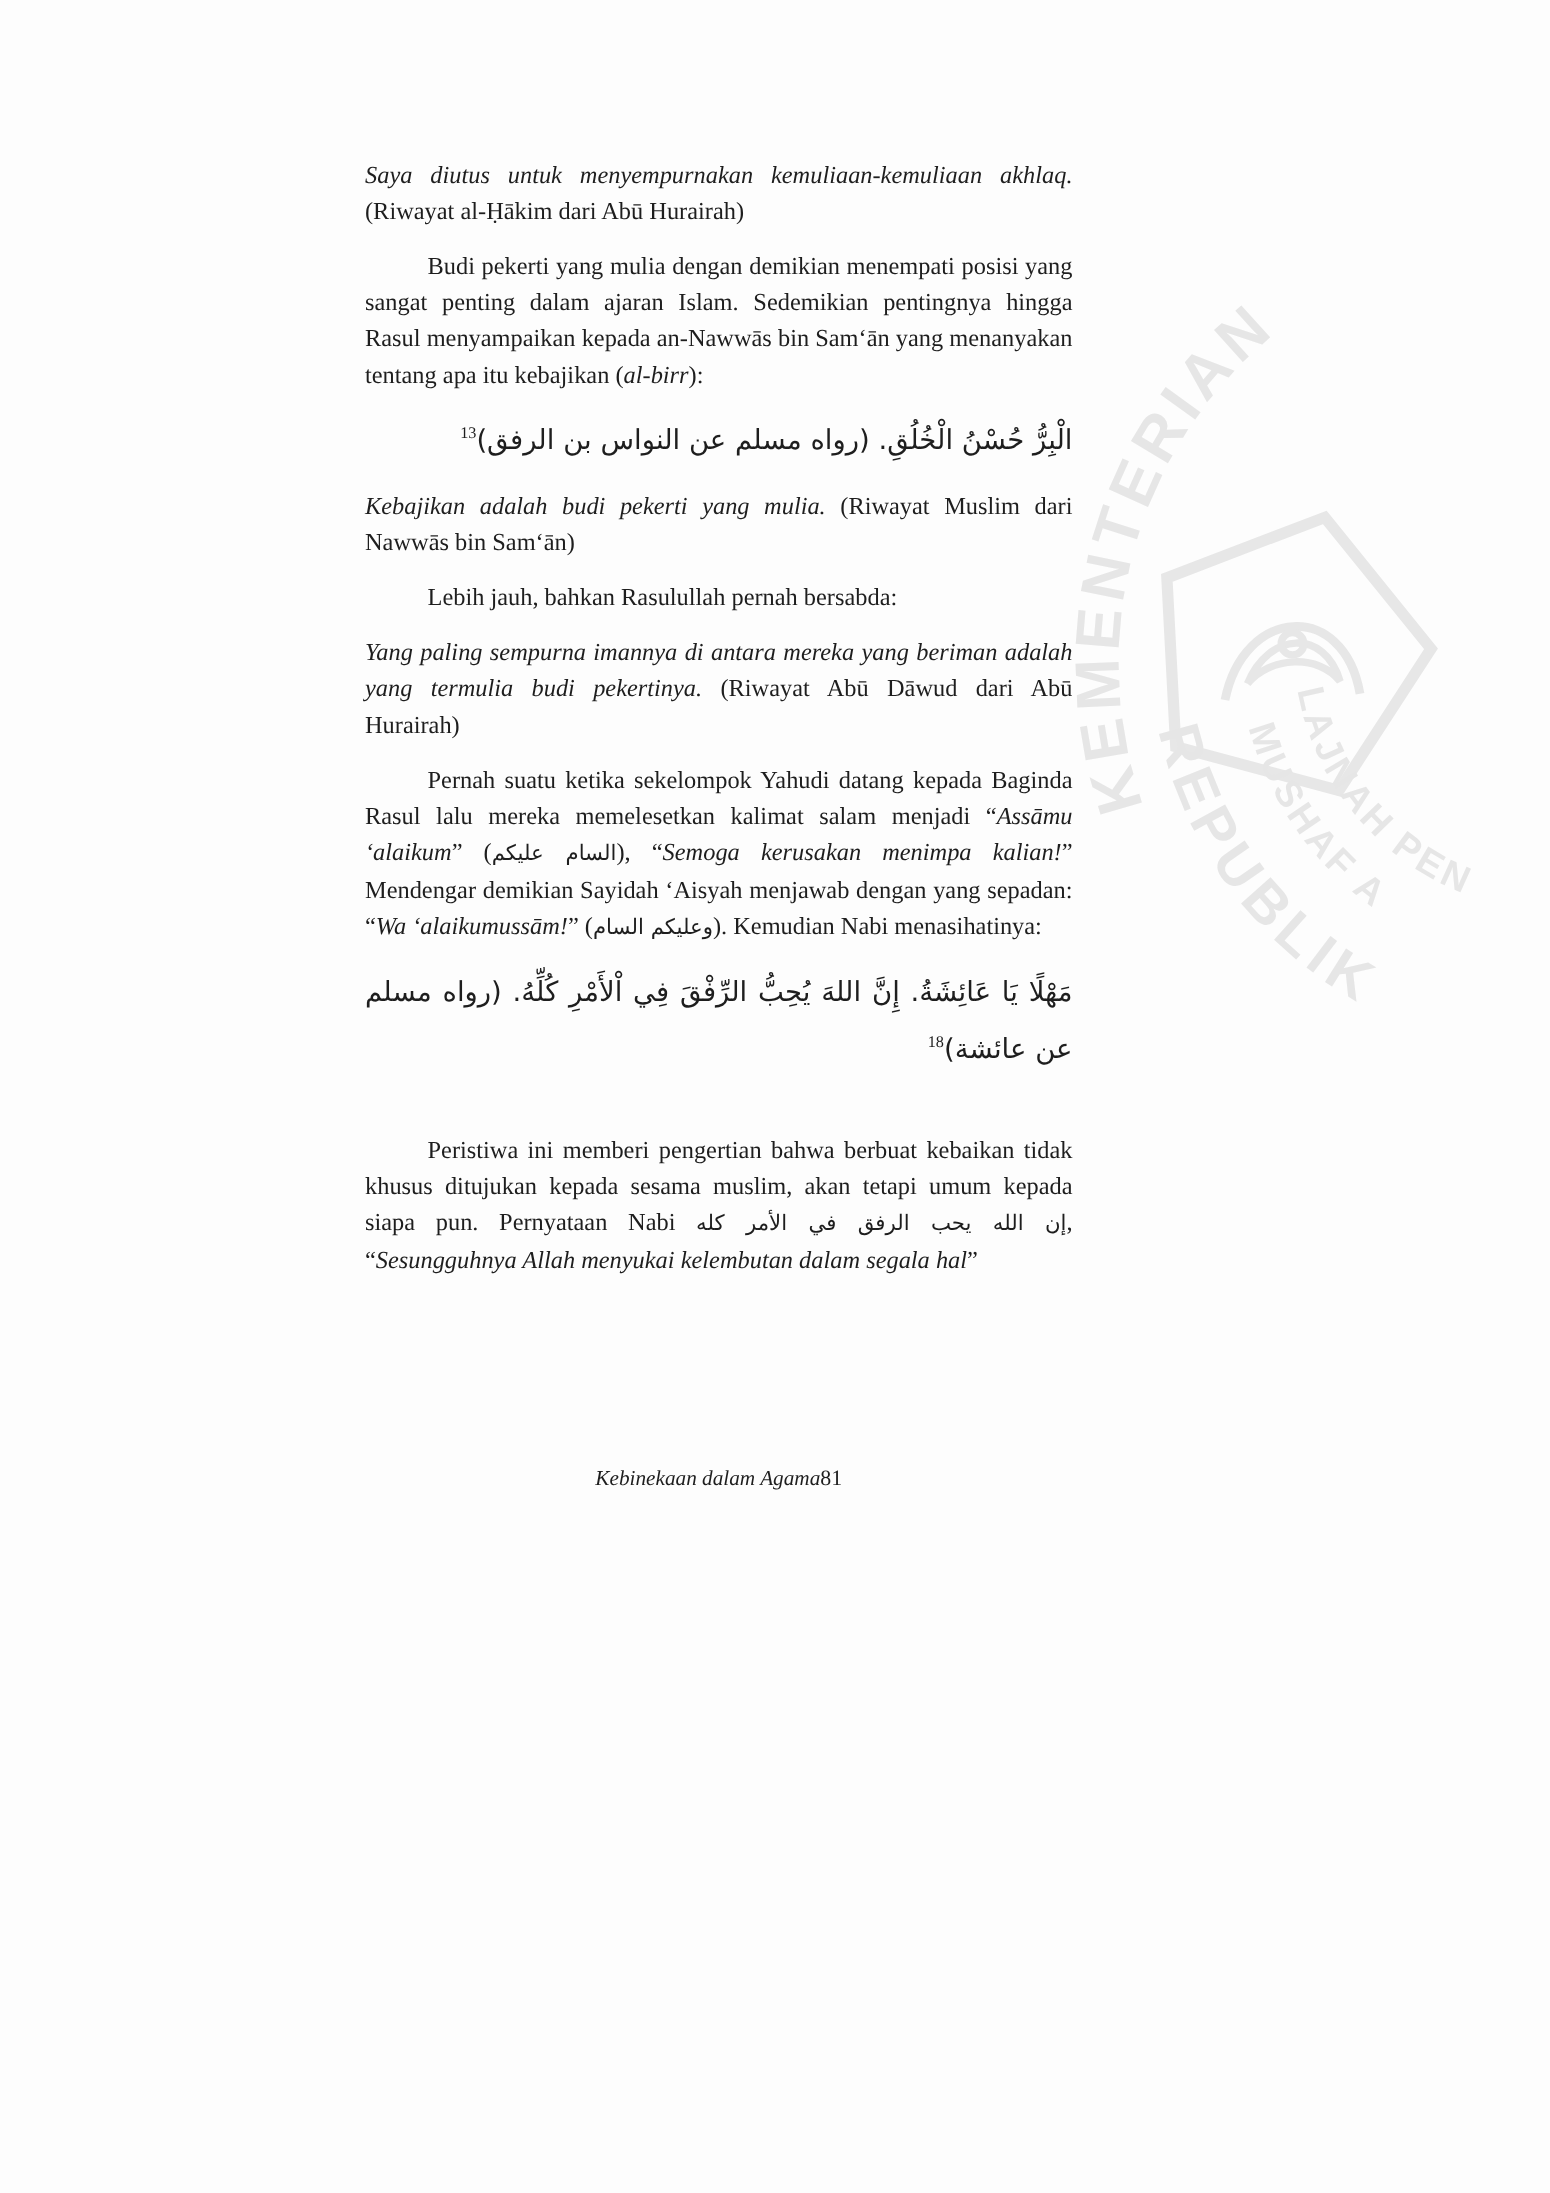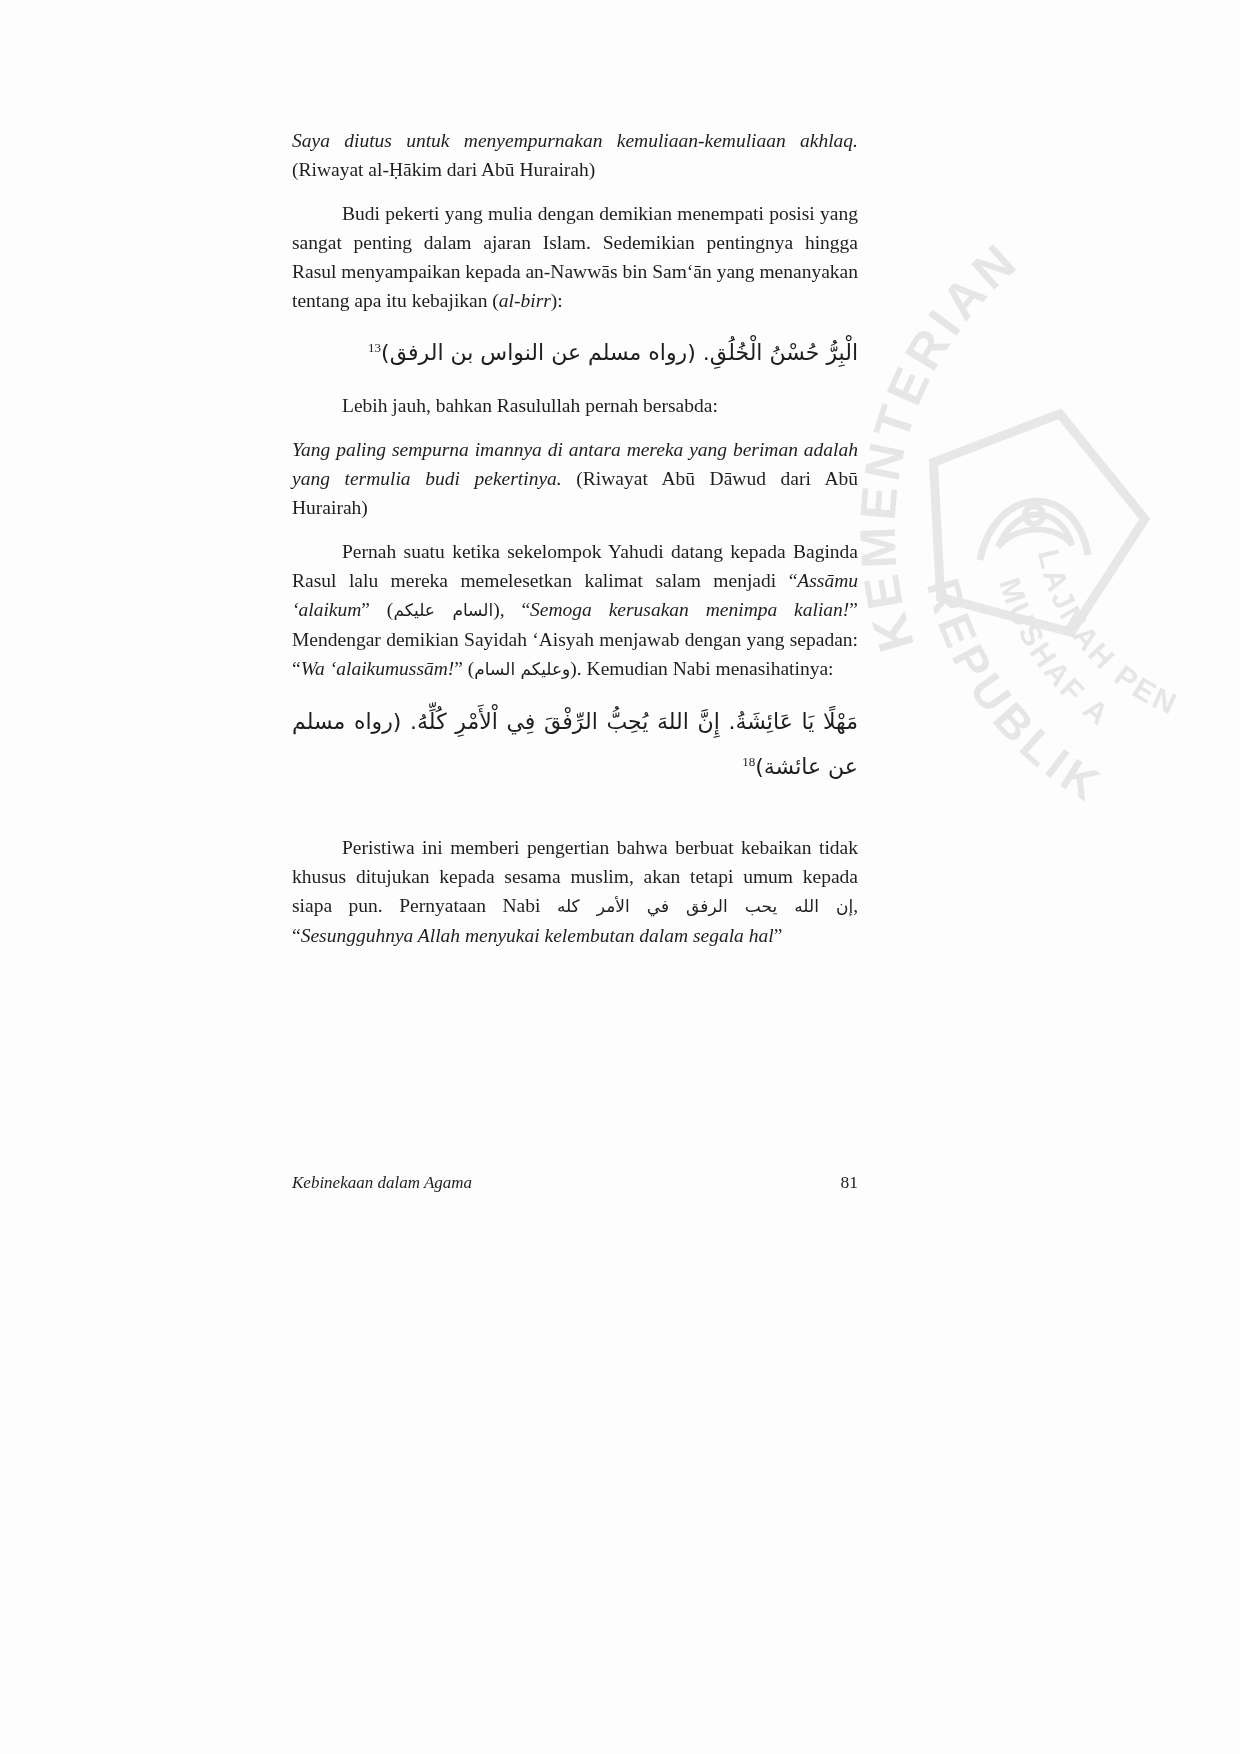--- a/index.html
+++ b/index.html
@@ -29,21 +29,21 @@
     font-size:22px; line-height:45px;
     margin:8px 0 16px 0;
   }
   .arabic-block.last { margin-bottom:44px; }
   .arabic-block sup {
     font-family:"Liberation Serif","DejaVu Serif",serif;
     font-size:13px; line-height:0; vertical-align:super;
   }
   .footer {
     position:absolute; left:292px; top:1172px; width:566px;
-    display:flex; justify-content:space-between; align-items:baseline;
+    display:flex; justify-content:center; align-items:baseline;
     font-size:17.5px;
   }
   .footer .book { font-style:italic; font-size:17px; }
 </style>
 </head>
 <body>
 
 <div class="page">
 
   <svg class="watermark" viewBox="0 0 420 670" aria-hidden="true">
@@ -66,20 +66,21 @@
   </svg>
 
   <main class="content">
 
     <p class="trans"><span class="it">Saya diutus untuk menyempurnakan kemuliaan-kemuliaan akhlaq.</span><span> (Riwayat al-Ḥākim dari Abū Hurairah)</span></p>
 
     <p class="para"><span>Budi pekerti yang mulia dengan demikian menempati posisi yang sangat penting dalam ajaran Islam. Sedemikian pentingnya hingga Rasul menyampaikan kepada an-Nawwās bin Sam‘ān yang menanyakan tentang apa itu kebajikan (</span><span class="it">al-birr</span><span>):</span></p>
 
     <p class="arabic-block" dir="rtl"><span>الْبِرُّ حُسْنُ الْخُلُقِ. (رواه مسلم عن النواس بن الرفق)</span><sup>13</sup></p>
 
+    <p class="trans"><span class="it">Kebajikan adalah budi pekerti yang mulia.</span><span> (Riwayat Muslim dari Nawwās bin Sam‘ān)</span></p>
 
     <p class="para"><span>Lebih jauh, bahkan Rasulullah pernah bersabda:</span></p>
 
 
     <p class="trans"><span class="it">Yang paling sempurna imannya di antara mereka yang beriman adalah yang termulia budi pekertinya.</span><span> (Riwayat Abū Dāwud dari Abū Hurairah)</span></p>
 
     <p class="para"><span>Pernah suatu ketika sekelompok Yahudi datang kepada Baginda Rasul lalu mereka memelesetkan kalimat salam menjadi “</span><span class="it">Assāmu ‘alaikum</span><span>” (</span><span class="ar-inline" dir="rtl">السام عليكم</span><span>), “</span><span class="it">Semoga kerusakan menimpa kalian!</span><span>” Mendengar demikian Sayidah ‘Aisyah menjawab dengan yang sepadan: “</span><span class="it">Wa ‘alaikumussām!</span><span>” (</span><span class="ar-inline" dir="rtl">وعليكم السام</span><span>). Kemudian Nabi menasihatinya:</span></p>
 
     <p class="arabic-block last" dir="rtl"><span>مَهْلًا يَا عَائِشَةُ. إِنَّ اللهَ يُحِبُّ الرِّفْقَ فِي اْلأَمْرِ كُلِّهُ. (رواه مسلم عن عائشة)</span><sup>18</sup></p>
 

